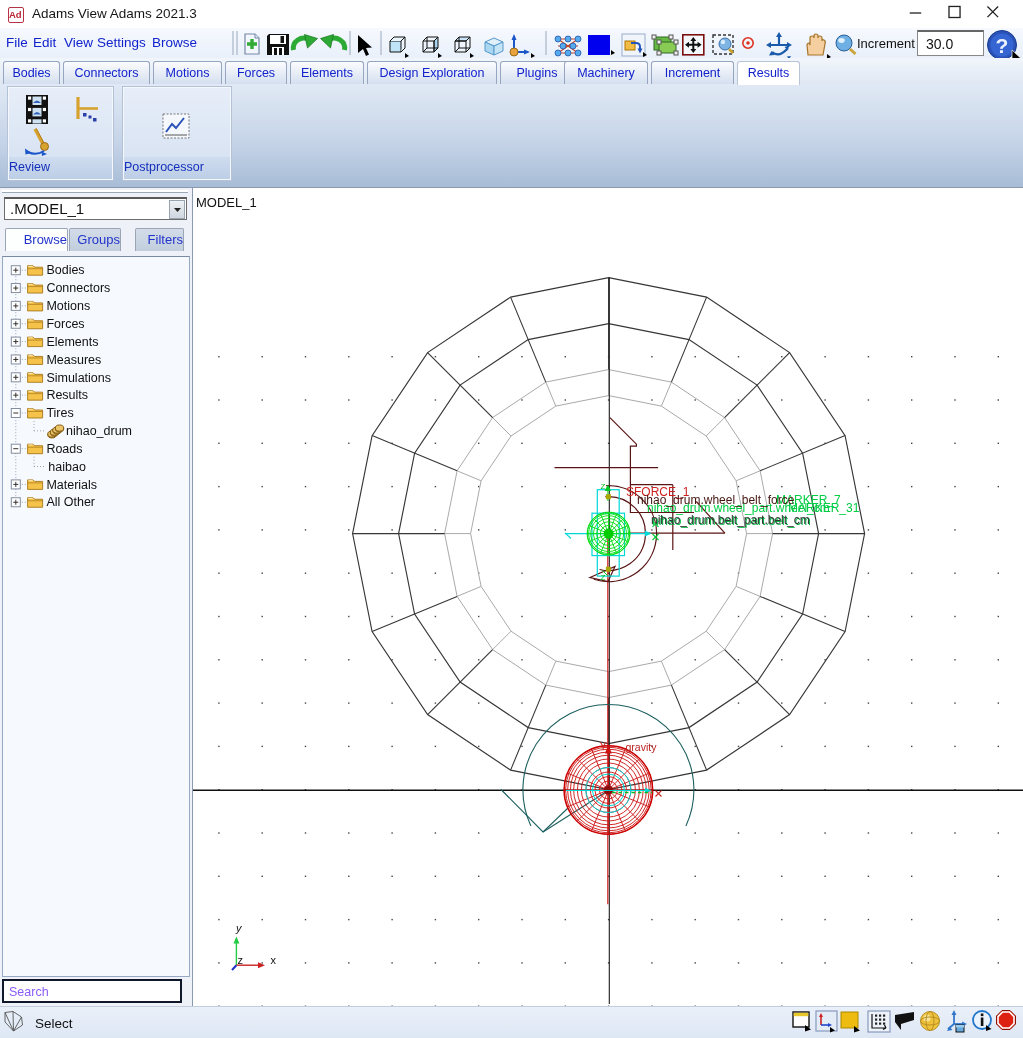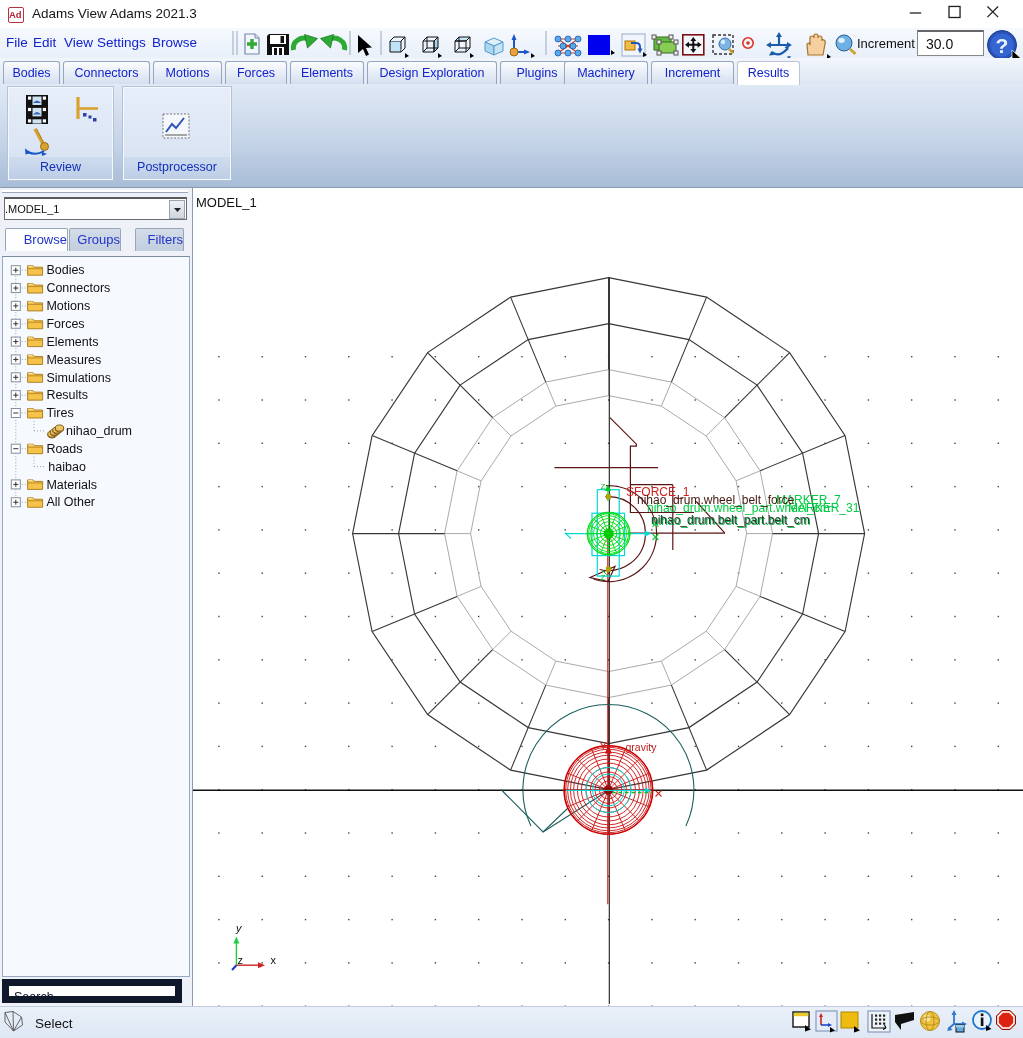--- a/index.html
+++ b/index.html
@@ -7,28 +7,28 @@
 #adicon{left:8px;top:7px;width:16px;height:16px;border:1.6px solid #b83246;border-radius:2px;color:#b82436;font-size:9.5px;font-weight:bold;text-align:left;line-height:13px;background:#fff}
 #title-text{left:32px;top:6px;font-size:13.5px;color:#161616}
 .winbtn{top:4px;height:18px;color:#222}
 #menubar{left:0;top:28px;width:1023px;height:30px;background:linear-gradient(#f6f9fe,#e9f0fa)}
 .menu{position:absolute;top:7px;font-size:13.5px;color:#1222cc}
 #tabrow{left:0;top:58px;width:1023px;height:26px;background:linear-gradient(#f2f6fc,#dfe7f3)}
 .tab{position:absolute;top:3px;height:23px;background:linear-gradient(#fbfcfe,#d4dfef);border:1px solid #96a6c0;border-bottom:none;border-radius:3px 3px 0 0;color:#1222cc;font-size:12.5px;text-align:center;line-height:22px}
 .tab.sel{background:#fff;border-color:#b9c4d6;height:24px;z-index:3}
 #ribbon{left:0;top:84px;width:1023px;height:104px;background:linear-gradient(#e0e9f5 0%,#c6d4e8 55%,#a7bcd6 100%)}
 .group{position:absolute;top:2px;height:95px;background:linear-gradient(#e7eef9,#d4e0f1);border:1px solid #b4c2d8;box-shadow:inset 0 0 0 1px #f4f8fd}
-.grouplabel{position:absolute;left:1px;right:1px;bottom:1px;height:22px;background:linear-gradient(#cfdcef,#bccee6);color:#1430bb;font-size:12.5px;text-align:center;line-height:21px}
+.grouplabel{position:absolute;left:1px;right:1px;bottom:1px;height:22px;background:linear-gradient(#cfdcef,#bccee6);color:#1430bb;font-size:12.5px;line-height:21px}
 #leftpanel{left:0;top:188px;width:193px;height:818px;background:#eef2f8;border-right:1px solid #8a9ab0}
-#combo{left:4px;top:9px;width:183px;height:23px;background:#fff;border:1px solid #6c6c6c;border-top:2px solid #5a5a5a;font-size:11px;color:#111;line-height:20px;}
+#combo{left:4px;top:9px;width:183px;height:23px;background:#fff;border:1px solid #6c6c6c;border-top:2px solid #5a5a5a;font-size:15px;color:#111;line-height:20px;padding-left:5px}
 #combobtn{right:1px;top:1px;width:16px;height:19px;background:linear-gradient(#eef1f5,#cfd6df);border:1px solid #98a4b2}
 .ptab{position:absolute;top:40px;height:23px;background:linear-gradient(#d3dce8,#c2cedd);border:1px solid #9aa6b6;border-bottom:none;border-radius:2px 2px 0 0;color:#2233cc;font-size:13px;text-align:right;line-height:22px}
 .ptab.sel{background:#fdfefe;z-index:2}
 #treebox{left:2px;top:68px;width:188px;height:721px;background:#f6f9fd;border:1px solid #97a8c2;border-top-color:#7a8aa0}
-#searchbox{left:2px;top:791px;width:180px;height:24px;background:#fff;border:7px solid #0f172a;font-size:12.5px;color:#0f172a;line-height:22px;padding-left:5px}
+#searchbox{left:2px;top:791px;width:180px;height:24px;background:#fff;border:2px solid #0f172a;font-size:12.5px;color:#8b5cf6;line-height:22px;padding-left:5px}
 #statusbar{left:0;top:1006px;width:1023px;height:32px;background:linear-gradient(#eaf0f9,#dde7f4);border-top:1px solid #c2cddd}
 text{font-family:"Liberation Sans",sans-serif}
 </style></head><body>
 <div class="abs" id="titlebar">
  <div class="abs" id="adicon">Ad</div>
  <div class="abs" id="title-text">Adams View Adams 2021.3</div>
  <svg class="abs winbtn" style="left:893px;width:130px" width="130" height="22" viewBox="0 0 130 22">
   <line x1="6" y1="11" x2="20" y2="11" stroke="#222" stroke-width="1.6"></line>
   <rect x="54" y="3" width="13.5" height="13.5" fill="none" stroke="#222" stroke-width="1.6"></rect>
   <path d="M 101 3 L 114 16 M 114 3 L 101 16" stroke="#222" stroke-width="1.6"></path>

